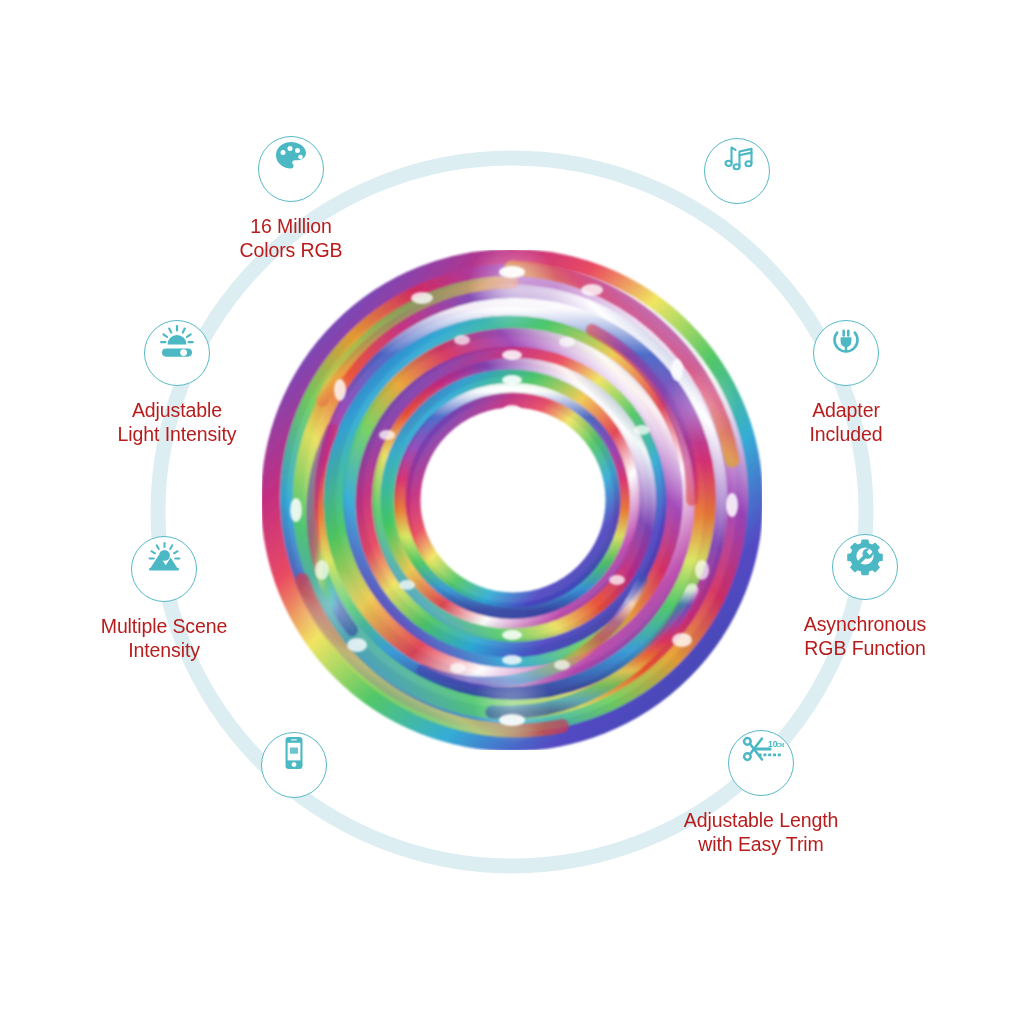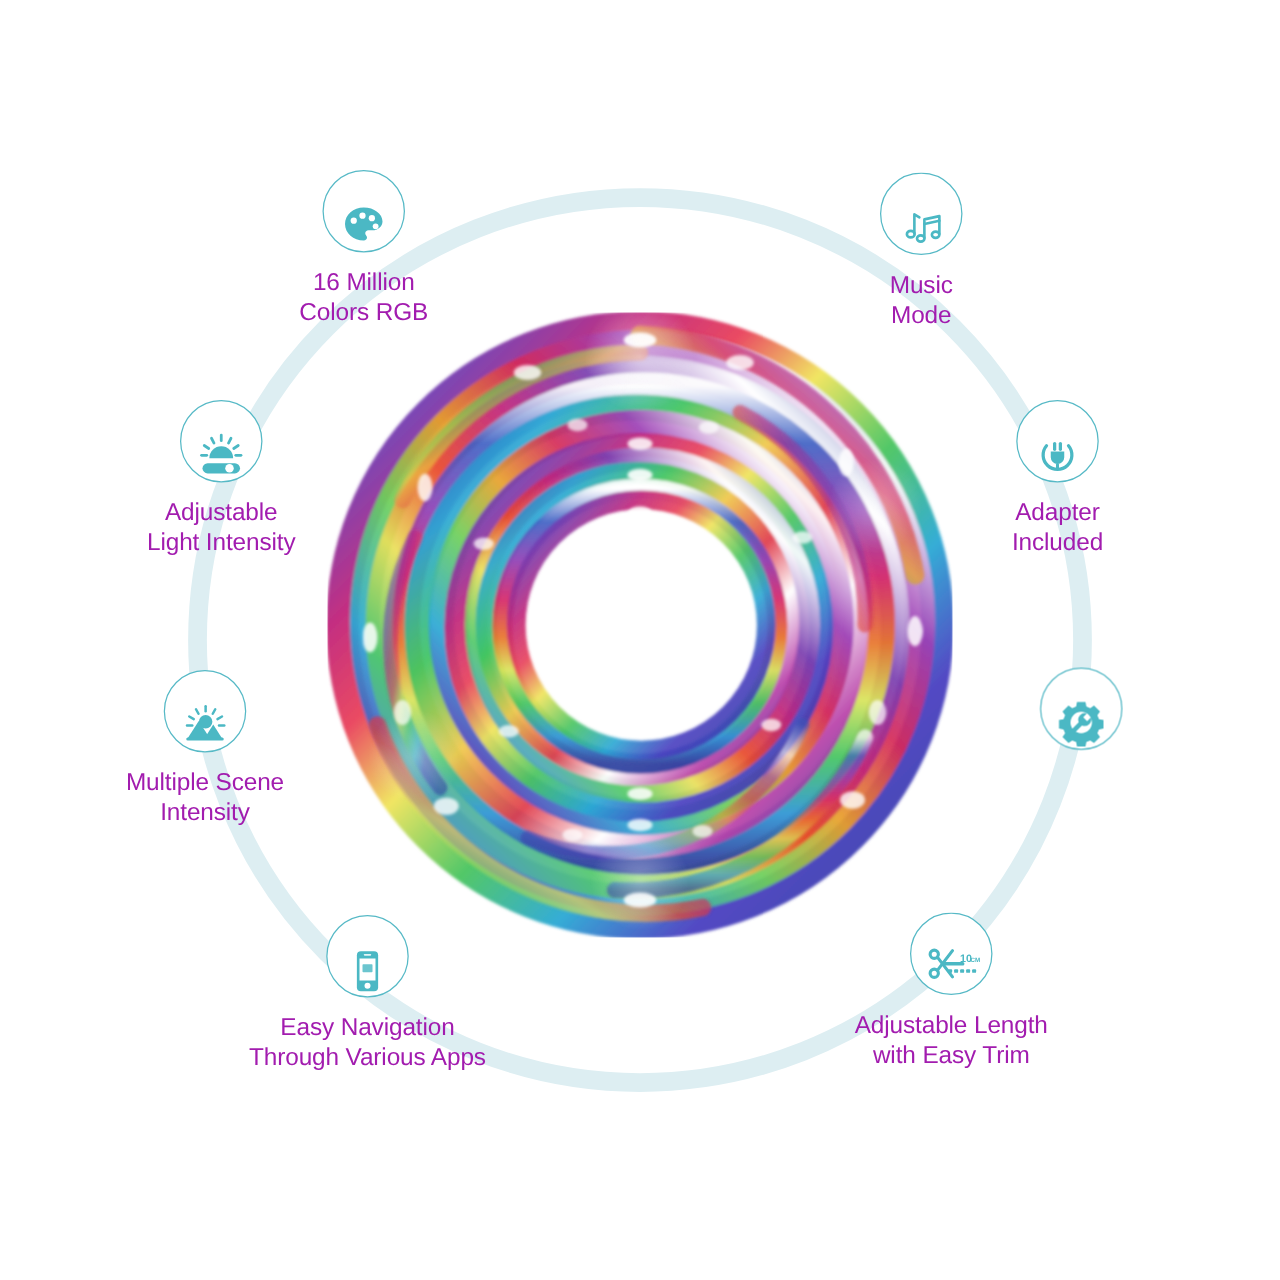--- a/index.html
+++ b/index.html
@@ -26,29 +26,29 @@
   .coil-svg { width:100%; height:100%; display:block; }
 
   
   .feature { position:absolute; }
 
   .icon-circle {
     width:66px; height:66px;
     border-radius:50%;
     border:1.6px solid #56b9c6;
     background:#ffffff;
-    display:flex; align-items:flex-end; justify-content:center;
+    display:flex; align-items:flex-start; justify-content:center;
     position:relative;
     margin:0 auto;
   }
   .icon-circle svg { display:block; }
 
   .feature-label {
     margin-top:13px;
-    color:#a21caf;
+    color:#b91c1c;
     font-size:19.5px;
     line-height:1.21;
     text-align:center;
     white-space:pre-line;
     letter-spacing:-0.1px;
   }
 
   
   .f-colors   { left:186px;  top:136px;  width:210px; }
   .f-music    { left:634px;  top:138px;  width:206px; }
@@ -224,22 +224,20 @@
         <g fill="none" stroke="#4bb8c4" stroke-width="2.1" stroke-linecap="round" stroke-linejoin="round">
           <path d="M14.5 23.5V8.5l4 2.4"></path>
           <ellipse cx="11.6" cy="24.3" rx="3.1" ry="2.6"></ellipse>
           <path d="M22.5 27V12.5l12-2.6V24"></path>
           <path d="M22.5 16.2l12-2.6"></path>
           <ellipse cx="19.6" cy="27.8" rx="3" ry="2.5"></ellipse>
           <ellipse cx="31.5" cy="24.8" rx="3" ry="2.5"></ellipse>
         </g>
       </svg>
     </div>
-    <div class="feature-label">Music
-Mode</div>
   </div>
 
   <div class="feature f-intensity">
     <div class="icon-circle">
       <svg width="42" height="42" viewBox="0 0 42 42">
         <g stroke="#4bb8c4" stroke-width="2.2" stroke-linecap="round">
           <line x1="21" y1="5" x2="21" y2="9.5"></line>
           <line x1="13.2" y1="7.6" x2="15.2" y2="11.5"></line>
           <line x1="28.8" y1="7.6" x2="26.8" y2="11.5"></line>
           <line x1="7.4" y1="13.4" x2="11" y2="15.8"></line>
@@ -295,34 +293,34 @@
   </div>
 
   <div class="feature f-async">
     <div class="icon-circle">
       <svg width="42" height="42" viewBox="0 0 42 42">
         <path d="M17.6 4.6h6.8l.7 3.6 3.1 1.3 3-2.1 4.8 4.8-2.1 3 1.3 3.1 3.6.7v6.8l-3.6.7-1.3 3.1 2.1 3-4.8 4.8-3-2.1-3.1 1.3-.7 3.6h-6.8l-.7-3.6-3.1-1.3-3 2.1-4.8-4.8 2.1-3-1.3-3.1-3.6-.7v-6.8l3.6-.7 1.3-3.1-2.1-3 4.8-4.8 3 2.1 3.1-1.3z" fill="#4bb8c4"></path>
         <circle cx="21" cy="21" r="8.6" fill="#ffffff"></circle>
         <path d="M25.6 13.6a5.4 5.4 0 0 0-6.6 7.2l-6.2 6.2 2.6 2.6 6.2-6.2a5.4 5.4 0 0 0 7.2-6.6l-3.1 3.1-3.1-3.1z" fill="#4bb8c4"></path>
       </svg>
     </div>
+    <div class="feature-label">Asynchronous
+RGB Function</div>
   </div>
 
   <div class="feature f-apps">
     <div class="icon-circle">
       <svg width="40" height="40" viewBox="0 0 40 40">
         <rect x="11.5" y="4" width="17" height="32" rx="3.2" fill="#4bb8c4"></rect>
         <rect x="13.6" y="9.8" width="12.8" height="17.6" fill="#ffffff"></rect>
         <rect x="16" y="14.4" width="8" height="6.4" rx="0.6" fill="#4bb8c4" opacity="0.82"></rect>
         <rect x="17" y="6.2" width="6" height="1.3" rx="0.65" fill="#ffffff" opacity="0.85"></rect>
         <circle cx="20" cy="31.6" r="2.4" fill="#ffffff"></circle>
       </svg>
     </div>
-    <div class="feature-label">Easy Navigation
-Through Various Apps</div>
   </div>
 
   <div class="feature f-trim">
     <div class="icon-circle">
       <svg width="46" height="42" viewBox="0 0 46 42">
         <g stroke="#4bb8c4" stroke-width="2.5" fill="none" stroke-linecap="round">
           <circle cx="9.4" cy="10.4" r="3.3"></circle>
           <circle cx="9.4" cy="25.6" r="3.3"></circle>
           <path d="M11.9 12.7 L24 28.5"></path>
           <path d="M11.9 23.3 L24 7.5"></path>

